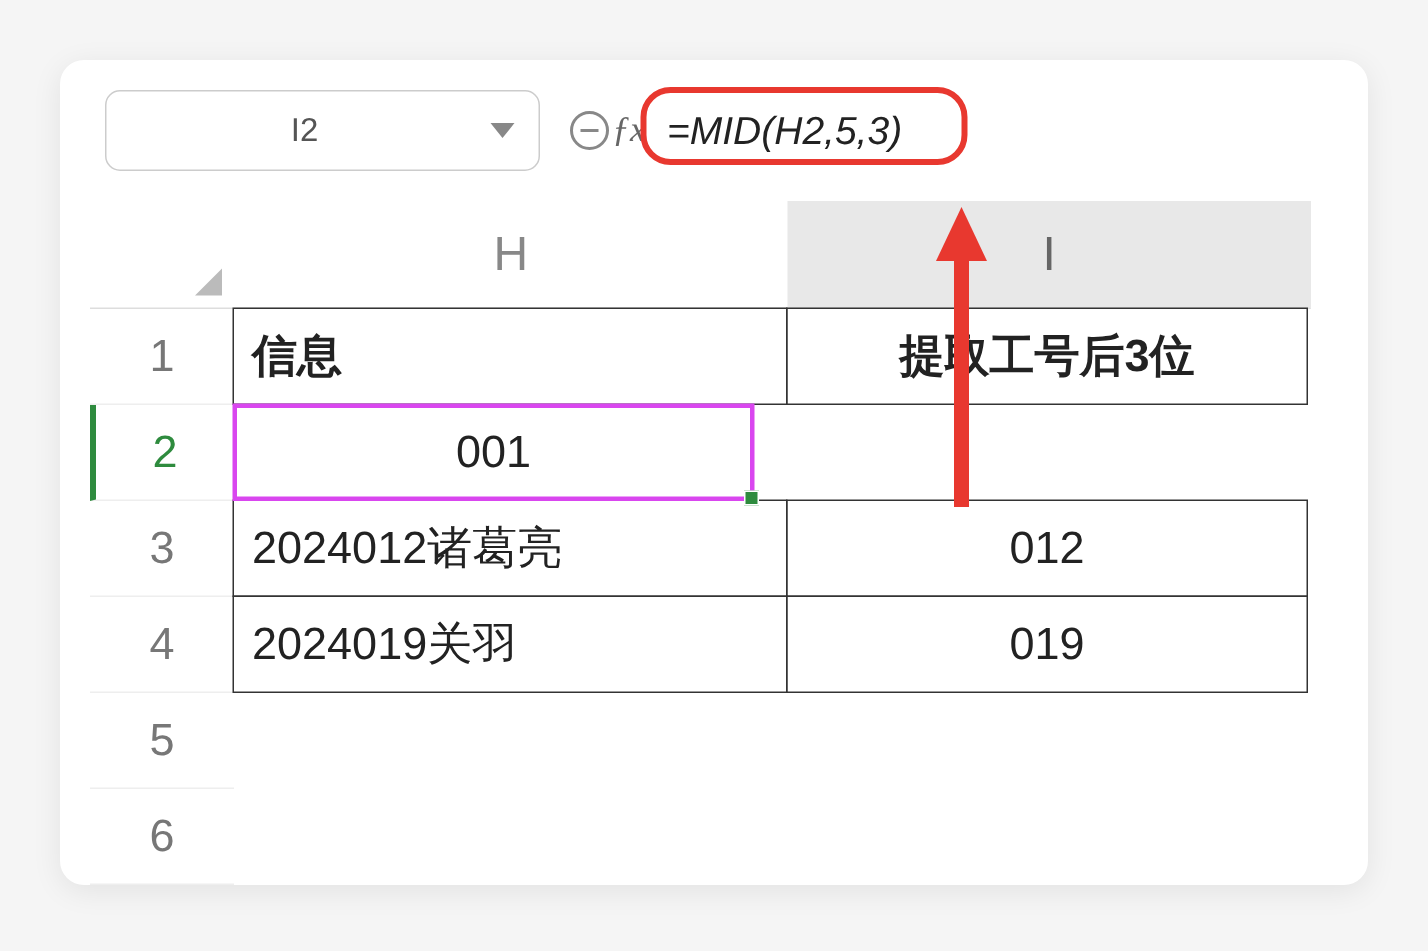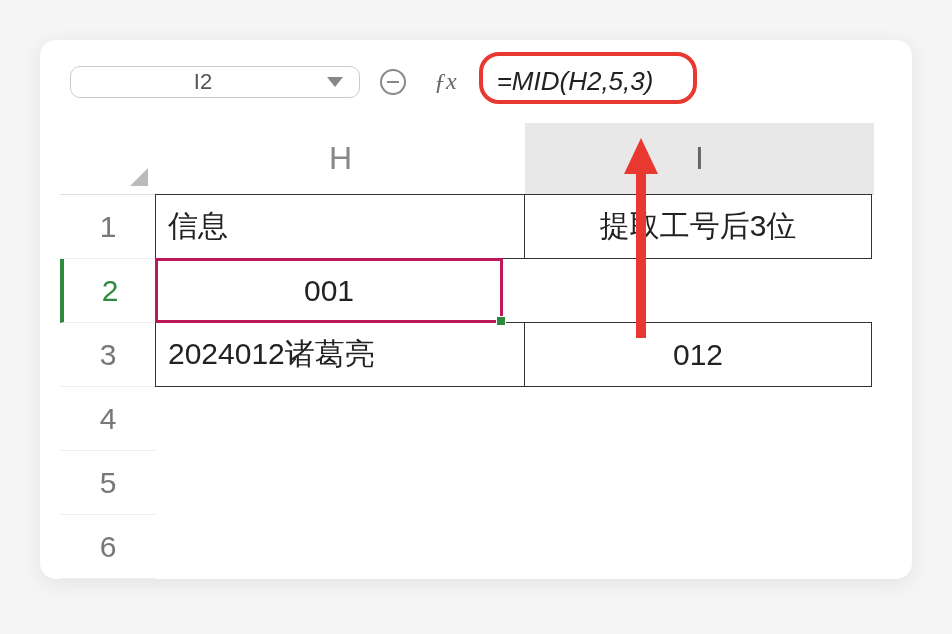--- a/index.html
+++ b/index.html
@@ -30,40 +30,40 @@
       padding: 0 10px;
     }
     .name-box {
       display: flex;
       align-items: center;
       justify-content: space-between;
       border: 1px solid #ccc;
       border-radius: 10px;
       padding: 8px 16px;
       width: 290px;
-      height: 32px;
+      height: 54px;
       color: #555;
       font-size: 22px;
     }
     .name-box-text {
       flex: 1;
       text-align: center;
     }
     .chevron-down {
       width: 0;
       height: 0;
       border-left: 8px solid transparent;
       border-right: 8px solid transparent;
       border-top: 10px solid #888;
       margin-left: 8px;
     }
     .formula-section {
       display: flex;
       align-items: center;
-      gap: 28px;
+      gap: 2px;
       flex: 1;
     }
     .cancel-icon {
       width: 26px;
       height: 26px;
       border: 2px solid #888;
       border-radius: 50%;
       position: relative;
       display: flex;
       align-items: center;
@@ -179,23 +179,23 @@
       display: flex;
       align-items: center;
       font-size: 30px;
       padding: 0 12px;
       color: #222;
       margin-top: -1px;
       margin-left: -1px;
     }
     .cell.h-cell { width: 370px; }
     .cell.i-cell { width: 348px; justify-content: center; }
-    .cell.header-row { font-weight: 400; }
+    .cell.header-row { font-weight: 700; }
     .cell.selected {
-      border: 3px solid #be185d;
+      border: 3px solid #d946ef;
       position: relative;
       z-index: 5;
     }
     .fill-handle {
       position: absolute;
       bottom: -6px;
       right: -6px;
       width: 10px;
       height: 10px;
       background: #2e8b3e;
@@ -255,16 +255,20 @@
       <div class="data-row">
         <div class="cell i-cell selected">
           <span>001</span>
           <div class="fill-handle"></div>
         </div>
       </div>
       <div class="data-row">
         <div class="cell h-cell">2024012诸葛亮</div>
         <div class="cell i-cell">012</div>
       </div>
+      <div class="data-row">
+        <div class="cell h-cell">2024019关羽</div>
+        <div class="cell i-cell">019</div>
+      </div>
     </div>
   </div>
 
 </div>
 
 </body></html>

